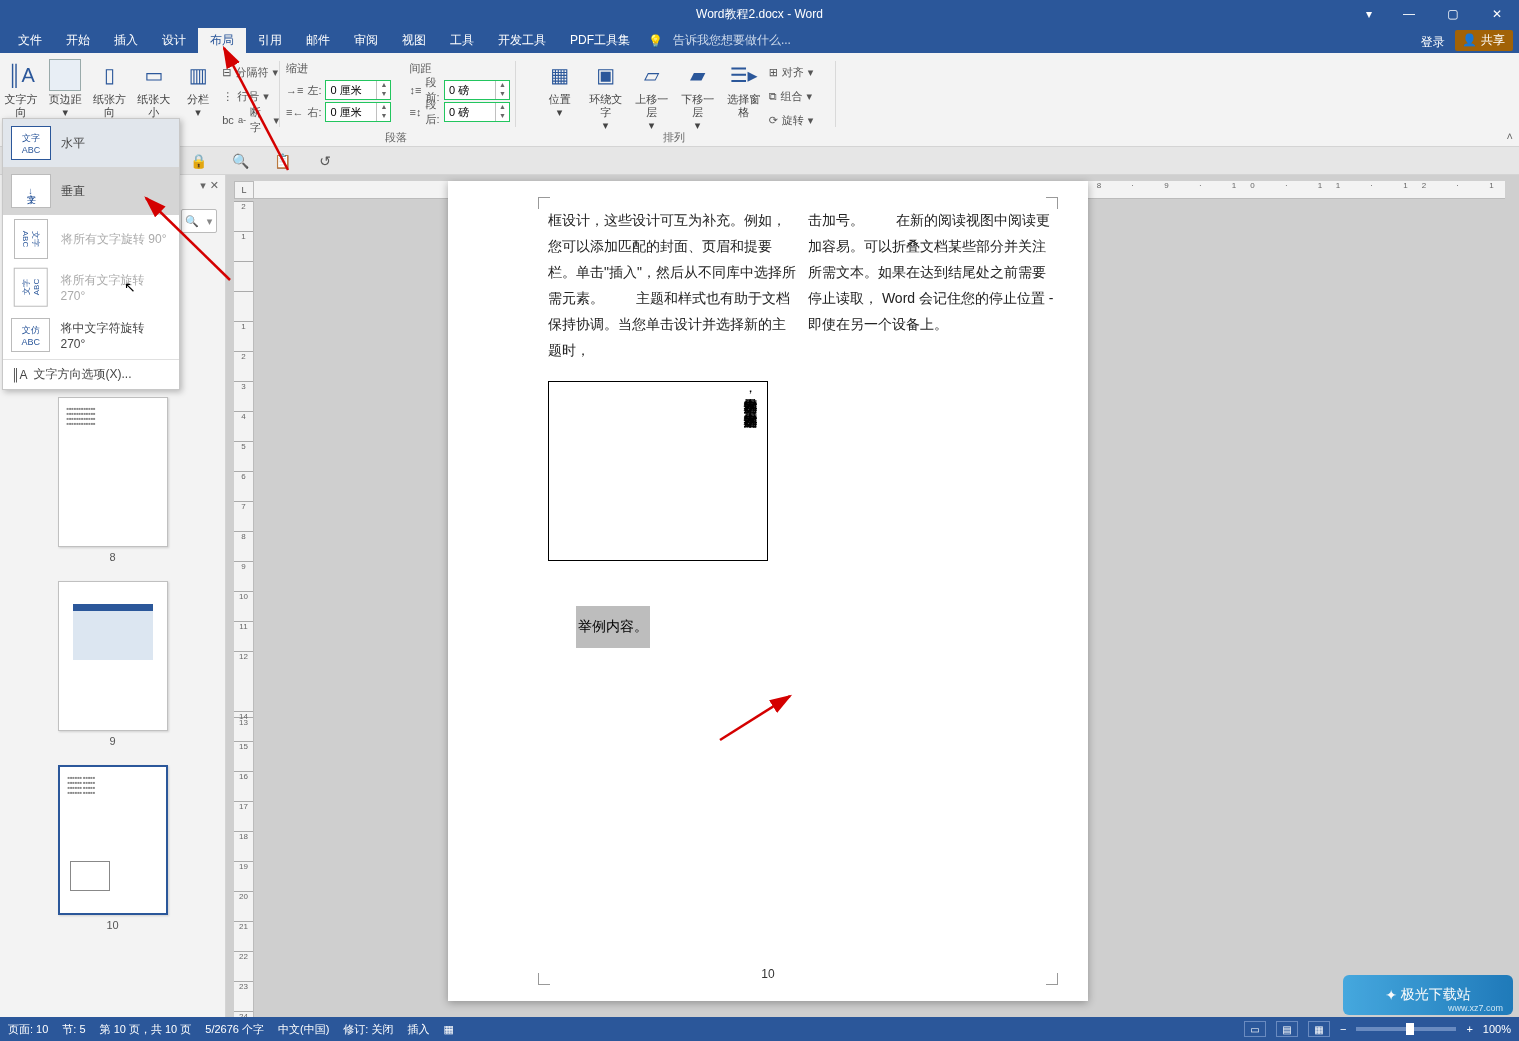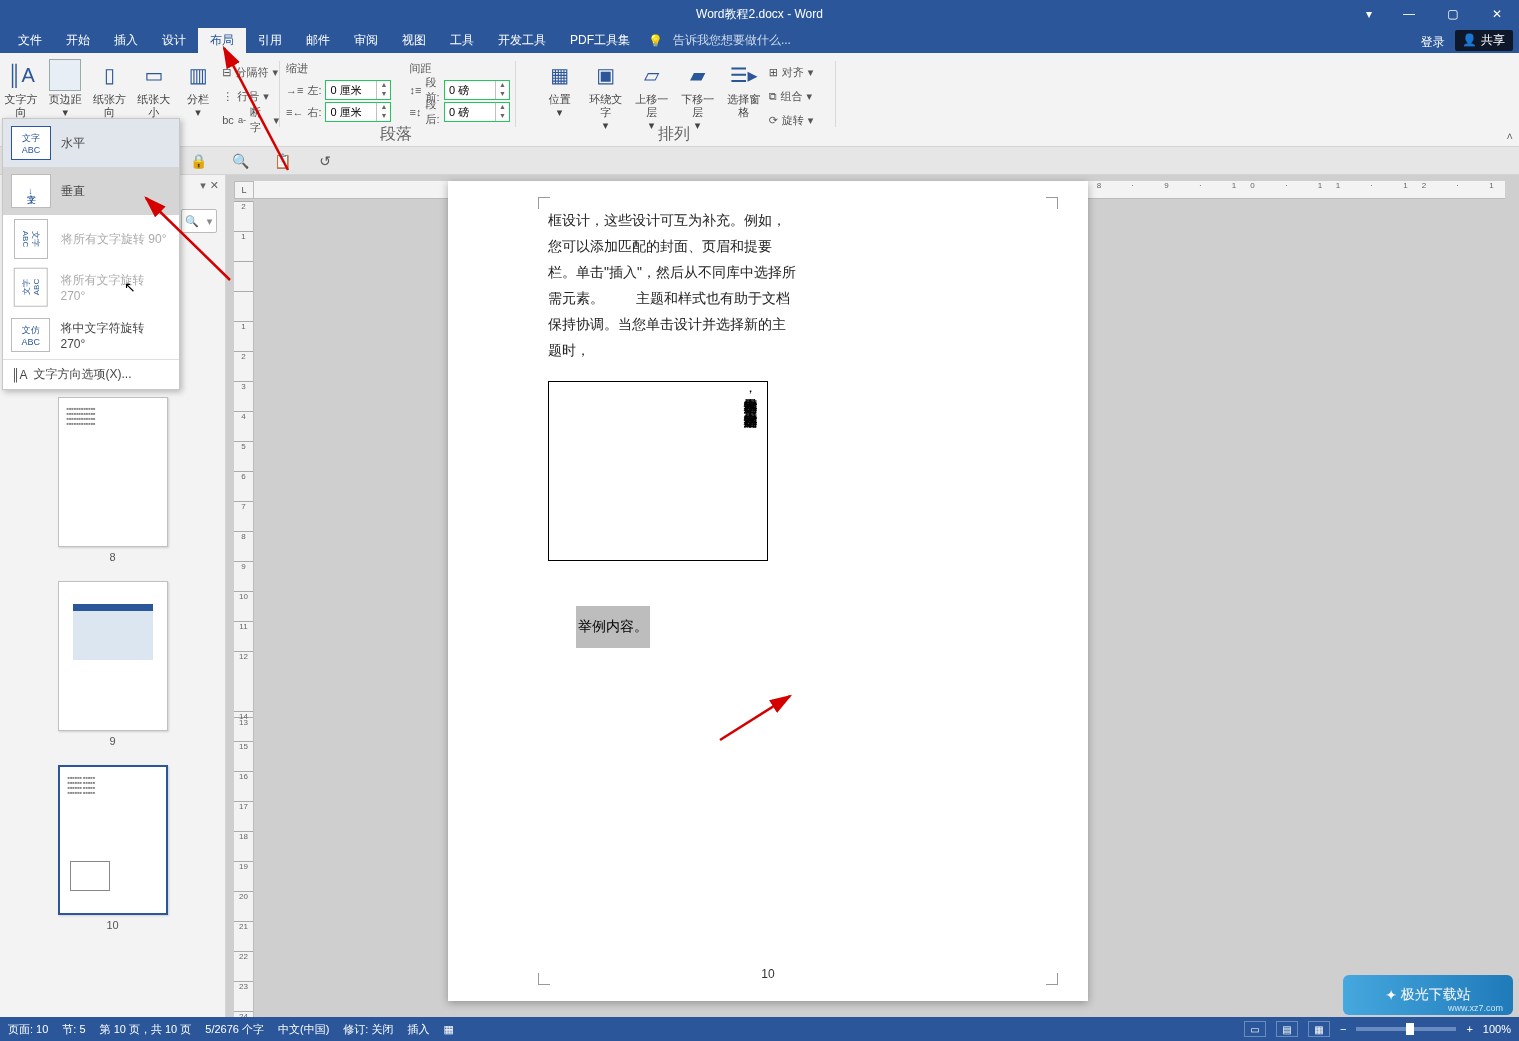--- a/index.html
+++ b/index.html
@@ -17,21 +17,21 @@
 .menubar .tab { padding:0 12px; height:25px; line-height:25px; cursor:pointer; }
 .menubar .tab.active { background:#f3f3f3; color:#2b579a; }
 .menubar .right-side { position:absolute; right:6px; display:flex; align-items:flex-end; gap:10px; }
 .menubar .tell { color:#cfdbec; font-size:12px; margin-left:10px;}
 .menubar .bulb { color:#cfdbec; margin-left:6px;}
 
 
 .ribbon { height:94px; background:#f3f3f3; border-bottom:1px solid #d4d4d4; display:flex; align-items:flex-start; position:relative; }
 .ribbon .group { display:flex; flex-direction:column; align-items:center; padding:4px 6px 2px 6px; height:94px; position:relative; }
 .ribbon .group::after { content:""; position:absolute; right:0; top:8px; bottom:20px; width:1px; background:#d9d9d9; }
-.ribbon .group-title { font-size:16px; color:#666; position:absolute; bottom:2px; left:0; right:4px; text-align:center; }
+.ribbon .group-title { font-size:11px; color:#666; position:absolute; bottom:2px; left:0; right:4px; text-align:center; }
 .ribbon .bigbtn { display:flex; flex-direction:column; align-items:center; justify-content:flex-start; width:46px; padding:2px; font-size:11px; color:#444; text-align:center; line-height:13px; cursor:pointer;}
 .ribbon .bigbtn .ico { width:32px; height:32px; margin-bottom:2px; display:flex; align-items:center; justify-content:center; font-size:20px; color:#2b579a;}
 .ribbon .row { display:flex; }
 .ribbon .smallline { font-size:11px; color:#555; display:flex; align-items:center; height:22px; gap:4px; }
 .ribbon .spin { display:inline-flex; align-items:center; border:1px solid #22c55e; background:#fff; height:20px; }
 .ribbon .spin input { border:none; width:50px; font-size:11px; padding:0 4px; outline:none;}
 .ribbon .spin .arrows { display:flex; flex-direction:column; width:14px; }
 .ribbon .spin .arrows span { height:9px; font-size:7px; line-height:7px; text-align:center; border-left:1px solid #c0c0c0; color:#666; cursor:pointer;}
 .ribbon .collapse { position:absolute; right:6px; bottom:4px; font-size:11px; color:#666; cursor:pointer;}
 
@@ -124,21 +124,21 @@
   <div class="tab">邮件</div>
   <div class="tab">审阅</div>
   <div class="tab">视图</div>
   <div class="tab">工具</div>
   <div class="tab">开发工具</div>
   <div class="tab">PDF工具集</div>
   <span class="bulb">💡</span>
   <span class="tell">告诉我您想要做什么...</span>
   <div class="right-side">
     <span>登录</span>
-    <span style="background:#0f172a;padding:2px 8px;border-radius:2px;">👤 <span>共享</span></span>
+    <span style="background:#a16207;padding:2px 8px;border-radius:2px;">👤 <span>共享</span></span>
   </div>
 </div>
 
 <div class="ribbon">
 
   <div class="group" style="width:280px;">
     <div class="row">
       <div class="bigbtn"><div class="ico">║A</div><span>文字方向</span>▾</div>
       <div class="bigbtn"><div class="ico ico-box"></div><span>页边距</span>▾</div>
       <div class="bigbtn"><div class="ico">▯</div><span>纸张方向</span>▾</div>
@@ -331,20 +331,22 @@
       <div class="tick" style="top: 810px;">24</div>
     </div>
 
   <div class="page">
     <div class="crop tl"></div>
     <div class="crop tr"></div>
     <div class="crop bl"></div>
     <div class="crop br"></div>
     <div class="col1">框设计，这些设计可互为补充。例如，您可以添加匹配的封面、页眉和提要栏。单击"插入"，然后从不同库中选择所需元素。
 　　主题和样式也有助于文档保持协调。当您单击设计并选择新的主题时，</div>
+    <div class="col2">击加号。
+　　在新的阅读视图中阅读更加容易。可以折叠文档某些部分并关注所需文本。如果在达到结尾处之前需要停止读取， Word 会记住您的停止位置 - 即使在另一个设备上。</div>
     <div class="tbox">
       <div class="vtext">这里是举例文字内容，这里是举例文字内容。</div>
     </div>
     <div class="seltext">举例内容。</div>
     <div class="pgnum">10</div>
   </div>
 </div>
 
 <svg class="arrow" style="left:0;top:0;" width="1519" height="1041">
   <defs>

